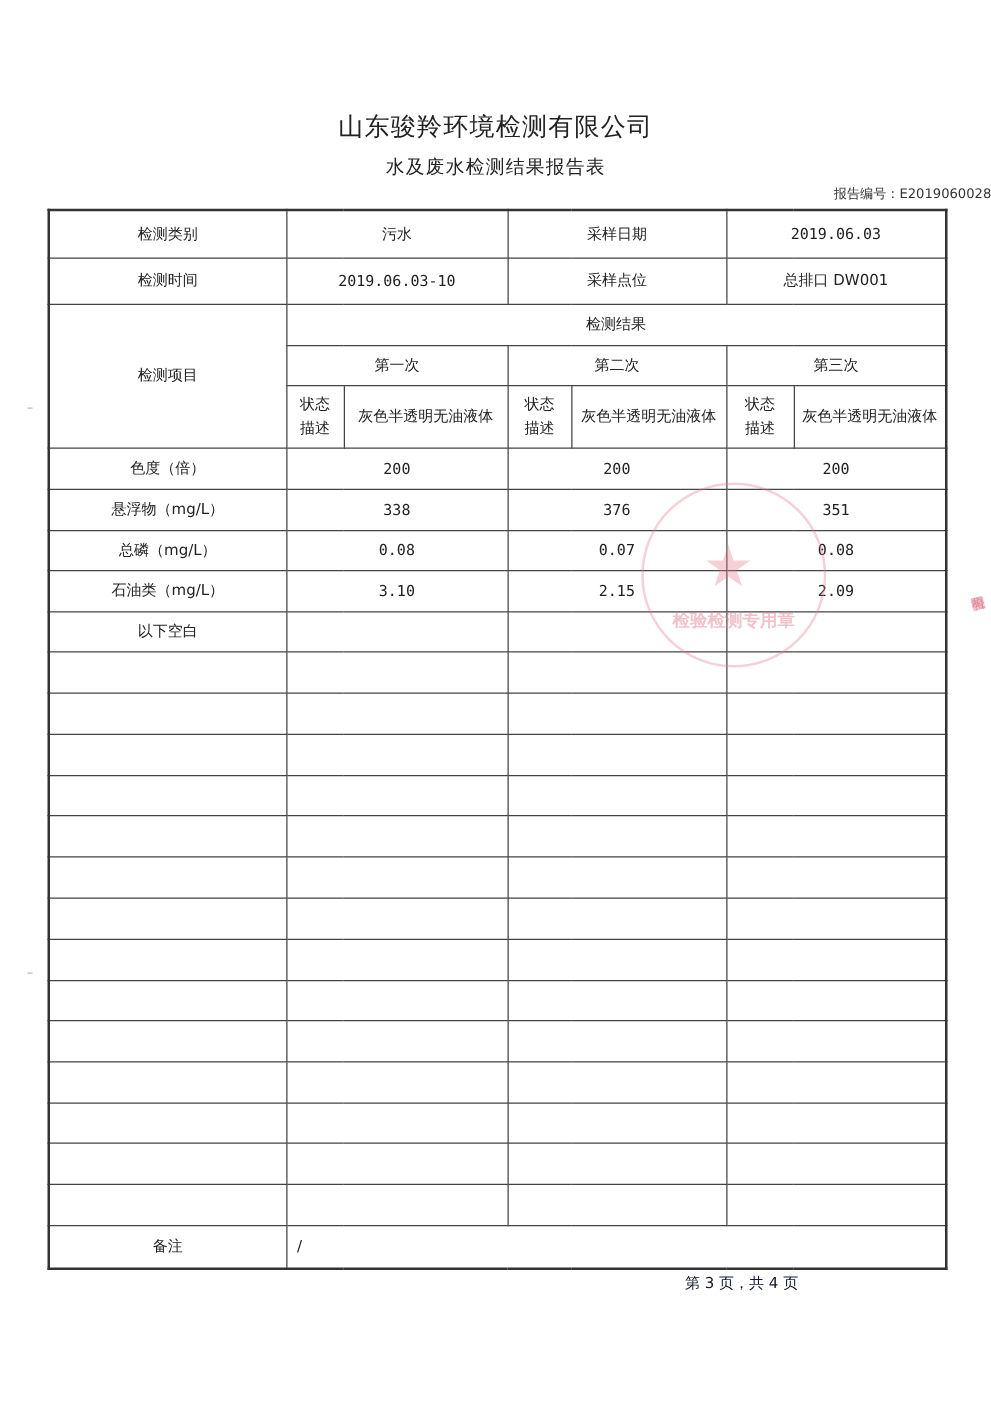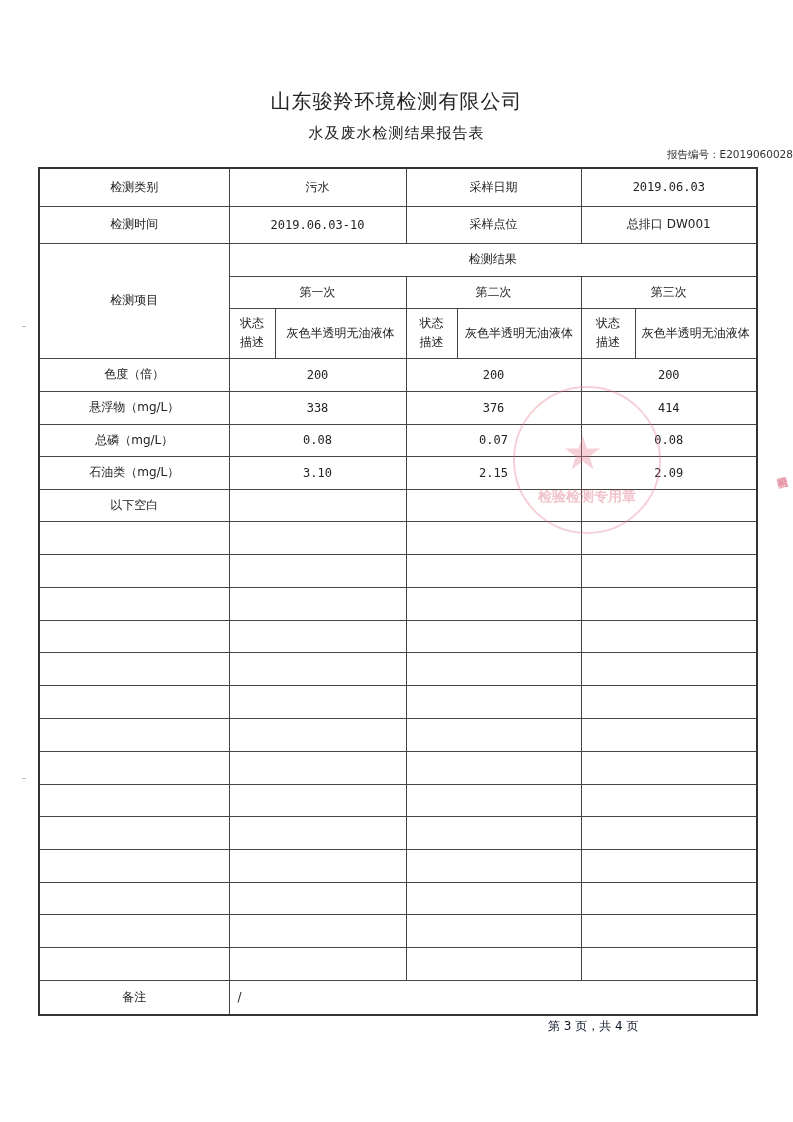--- a/index.html
+++ b/index.html
@@ -93,21 +93,21 @@
   <tr style="height:33px">
     <td>色度（倍）</td>
     <td colspan="2" class="mono">200</td>
     <td colspan="2" class="mono">200</td>
     <td colspan="2" class="mono">200</td>
   </tr>
   <tr style="height:33px">
     <td>悬浮物（mg/L）</td>
     <td colspan="2" class="mono">338</td>
     <td colspan="2" class="mono">376</td>
-    <td colspan="2" class="mono">414</td>
+    <td colspan="2" class="mono">351</td>
   </tr>
   <tr style="height:32px">
     <td>总磷（mg/L）</td>
     <td colspan="2" class="mono">0.08</td>
     <td colspan="2" class="mono">0.07</td>
     <td colspan="2" class="mono">0.08</td>
   </tr>
   <tr style="height:33px">
     <td>石油类（mg/L）</td>
     <td colspan="2" class="mono">3.10</td>

